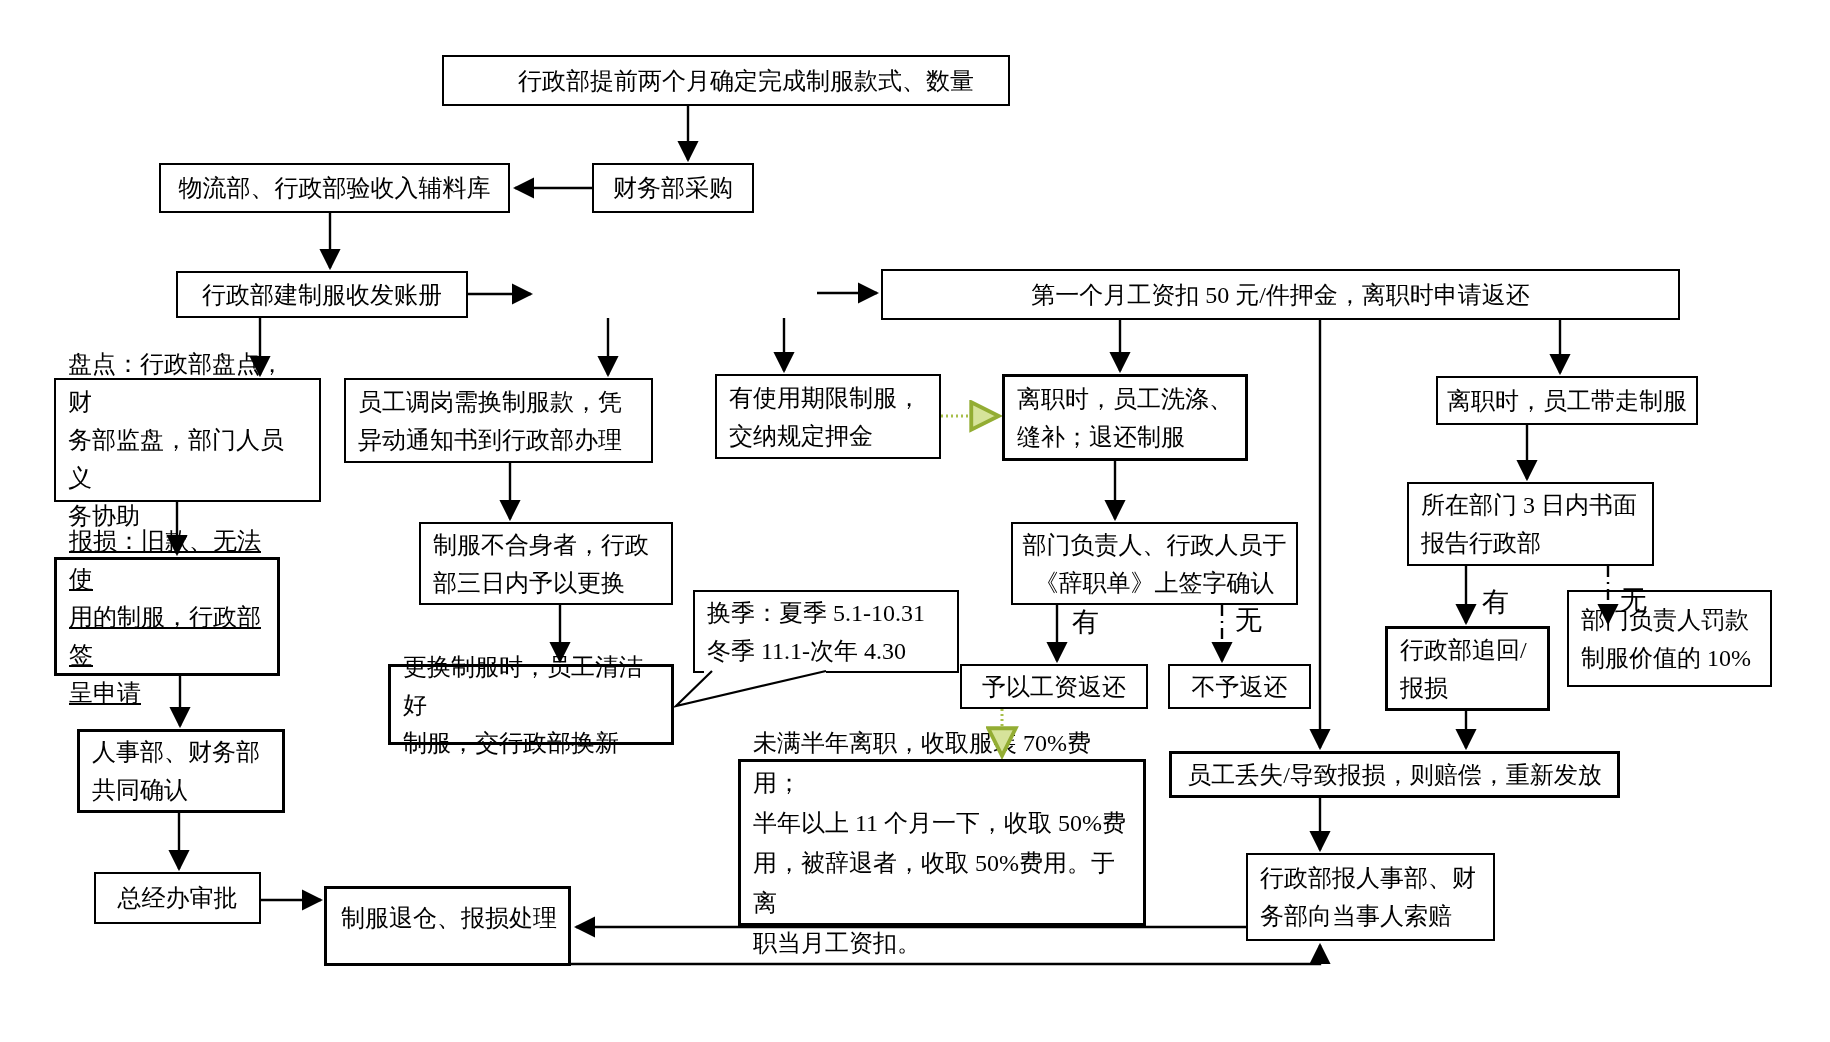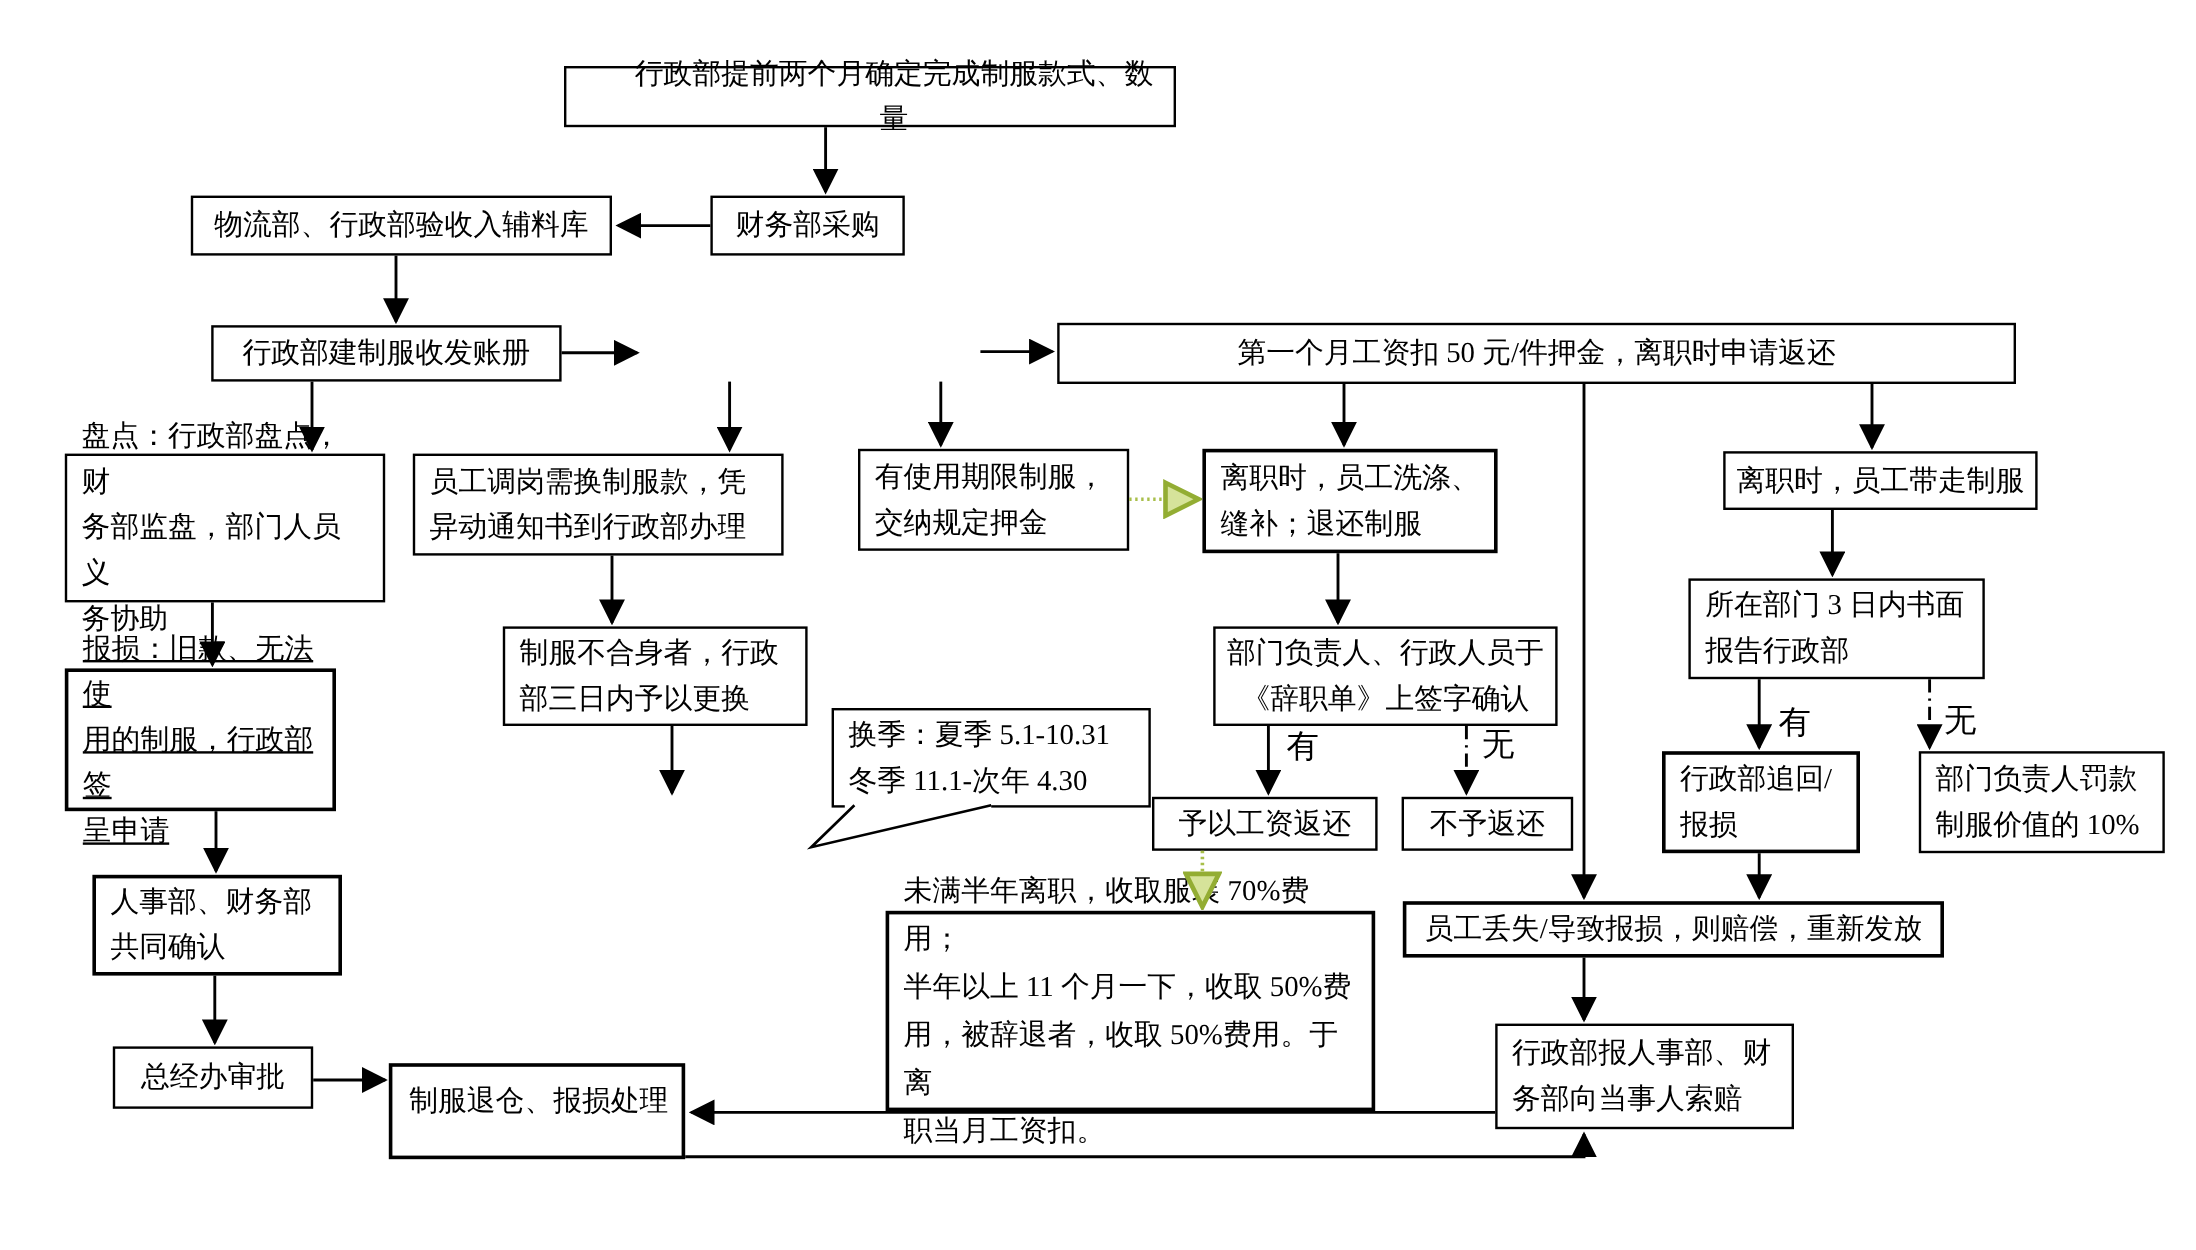--- a/index.html
+++ b/index.html
@@ -20,21 +20,21 @@
   .blabel{
     position:absolute;font-size:27px;z-index:6;background:transparent;
   }
   svg.wires{position:absolute;left:0;top:0;z-index:5;pointer-events:none;}
 </style>
 </head>
 <body>
 
 <div id="stage">
 
-  <div class="box center" style="left:470px;top:55px;width:510px;height:51px;padding-left:48px;">行政部提前两个月确定完成制服款式、数量</div>
+  <div class="box center" style="left:442px;top:55px;width:568px;height:51px;padding-left:48px;">行政部提前两个月确定完成制服款式、数量</div>
   <div class="box center" style="left:592px;top:163px;width:162px;height:50px;">财务部采购</div>
   <div class="box center" style="left:159px;top:163px;width:351px;height:50px;">物流部、行政部验收入辅料库</div>
   <div class="box center" style="left:176px;top:271px;width:292px;height:47px;">行政部建制服收发账册</div>
   <div class="box center" style="left:881px;top:269px;width:799px;height:51px;">第一个月工资扣 50 元/件押金，离职时申请返还</div>
   <div class="box left" style="left:54px;top:378px;width:267px;height:124px;">盘点：行政部盘点，财
 务部监盘，部门人员义
 务协助</div>
   <div class="box left" style="left:344px;top:378px;width:309px;height:85px;">员工调岗需换制服款，凭
 异动通知书到行政部办理</div>
   <div class="box left" style="left:715px;top:374px;width:226px;height:85px;">有使用期限制服，
@@ -46,25 +46,27 @@
 用的制服，行政部签
 呈申请</div>
   <div class="box left" style="left:419px;top:522px;width:254px;height:83px;">制服不合身者，行政
 部三日内予以更换</div>
   <div class="box left" style="left:1407px;top:482px;width:247px;height:84px;">所在部门 3 日内书面
 报告行政部</div>
   <div class="box center" style="left:1011px;top:522px;width:287px;height:83px;">部门负责人、行政人员于
 《辞职单》上签字确认</div>
   <div class="box left" style="left:693px;top:590px;width:266px;height:83px;">换季：夏季 5.1-10.31
 冬季 11.1-次年 4.30</div>
+  <div class="box left thick" style="left:388px;top:664px;width:286px;height:81px;">更换制服时，员工清洁好
+制服，交行政部换新</div>
   <div class="box center" style="left:960px;top:664px;width:188px;height:45px;">予以工资返还</div>
   <div class="box center" style="left:1168px;top:664px;width:143px;height:45px;">不予返还</div>
   <div class="box left thick" style="left:1385px;top:626px;width:165px;height:85px;">行政部追回/
 报损</div>
-  <div class="box left" style="left:1567px;top:626px;width:205px;height:85px;margin-left:32px;">部门负责人罚款
+  <div class="box left" style="left:1567px;top:590px;width:205px;height:97px;">部门负责人罚款
 制服价值的 10%</div>
   <div class="box center thick" style="left:1169px;top:751px;width:451px;height:47px;">员工丢失/导致报损，则赔偿，重新发放</div>
   <div class="box left thick" style="left:738px;top:759px;width:408px;height:167px;line-height:40px;">未满半年离职，收取服装 70%费用；
 半年以上 11 个月一下，收取 50%费
 用，被辞退者，收取 50%费用。于离
 职当月工资扣。</div>
   <div class="box left" style="left:1246px;top:853px;width:249px;height:88px;">行政部报人事部、财
 务部向当事人索赔</div>
   <div class="box left thick" style="left:77px;top:729px;width:208px;height:84px;">人事部、财务部
 共同确认</div>

